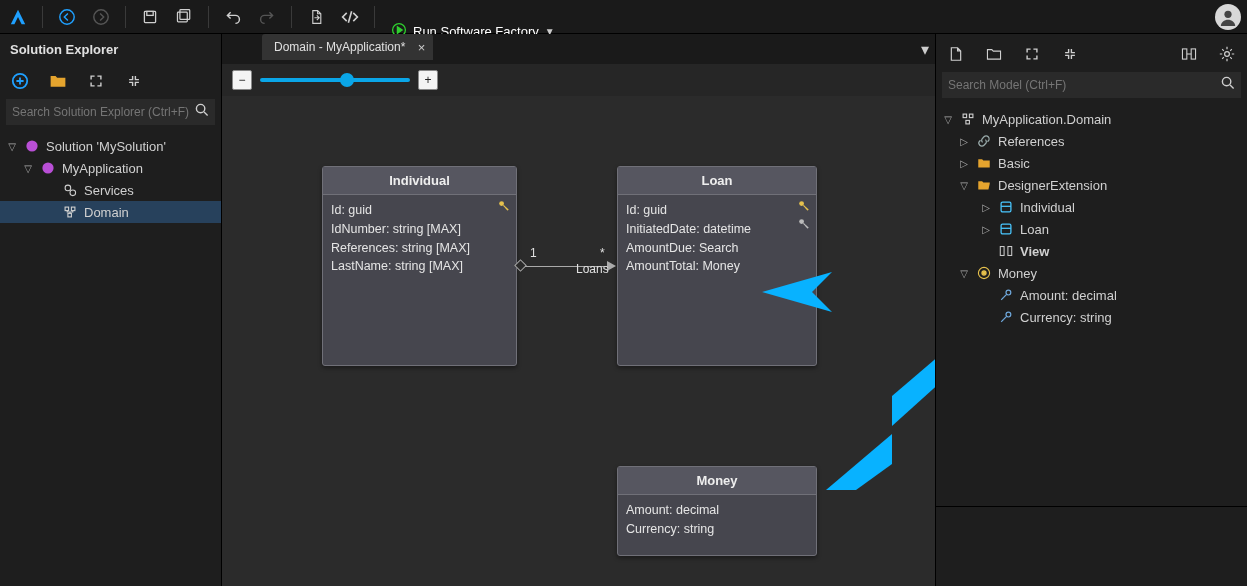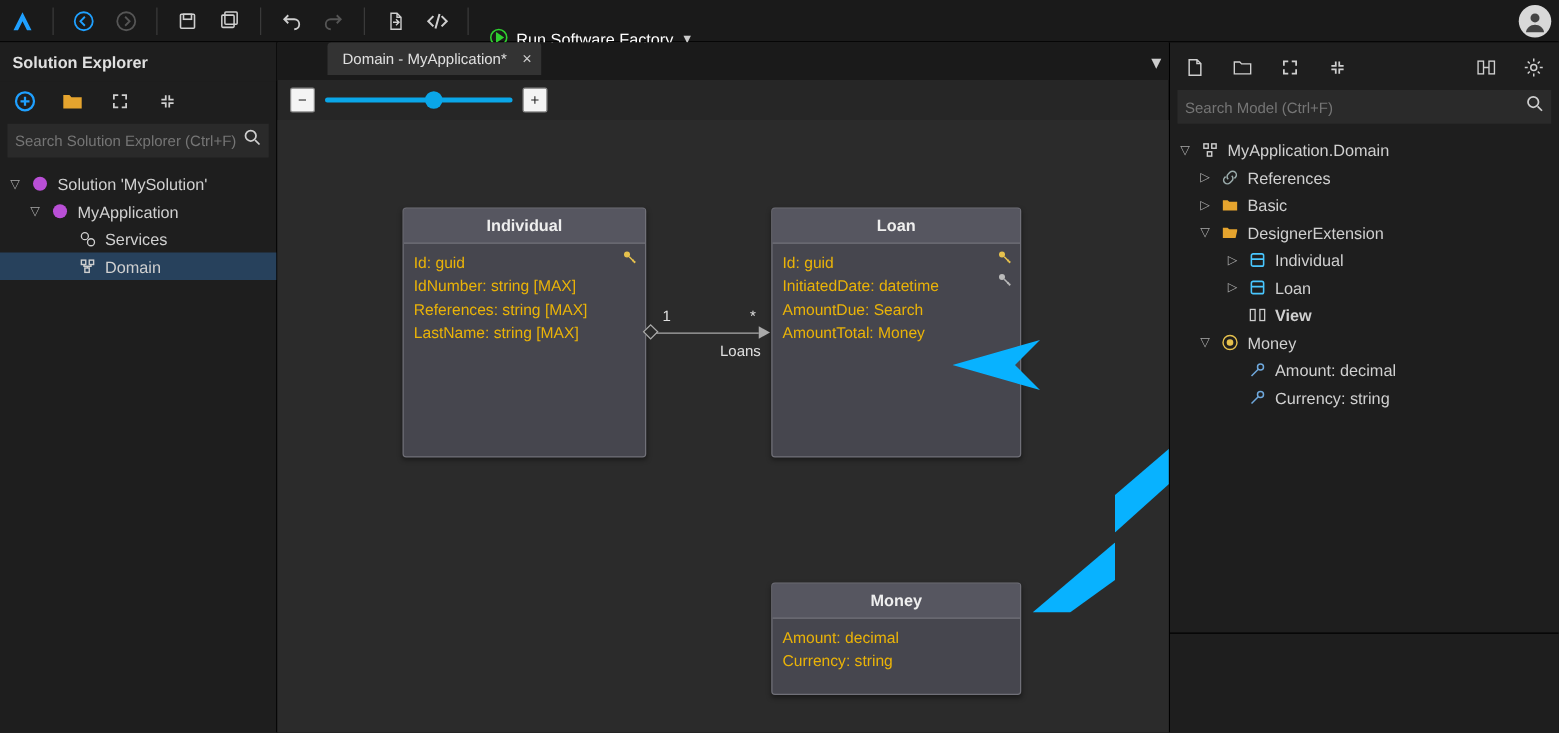--- a/index.html
+++ b/index.html
@@ -50,21 +50,21 @@
   .tabbar .dd { position:absolute; right:6px; top:6px; color:#ccc; cursor:pointer; }
   .canvas-toolbar { height: 32px; display: flex; align-items: center; padding: 0 10px; gap: 10px; }
   .zoom-ctrl { display: flex; align-items: center; gap: 8px; }
   .sqbtn { width: 20px; height: 20px; border: 1px solid #888; background:#f4f4f4; color:#222; display:flex; align-items:center; justify-content:center; font-size:12px; cursor:pointer; border-radius:2px; }
   .slider { width: 150px; height: 4px; background: #0aa6e8; position: relative; border-radius:2px; }
   .slider .thumb { width: 14px; height: 14px; border-radius: 50%; background: #0aa6e8; position: absolute; top: -5px; left: 80px; }
   .canvas { flex:1; background:#2b2b2b; position: relative; overflow:hidden; }
 
   .entity { position:absolute; background:#46464e; border:1px solid #707078; border-radius:3px; box-shadow: 0 2px 4px rgba(0,0,0,.4); }
   .entity-header { background:#565660; text-align:center; padding:6px 4px; font-size:13px; font-weight:600; color:#eee; border-bottom:1px solid #707078; }
-  .entity-body { padding:6px 8px 10px; font-size:12.5px; color:#eab308; line-height:1.5; position:relative; }
+  .entity-body { padding:6px 8px 10px; font-size:12.5px; color:#e5e5e5; line-height:1.5; position:relative; }
   .key { position:absolute; right:6px; top:4px; color:#e6c14d; font-size:12px; }
   .fkey { position:absolute; right:6px; top:22px; color:#bbb; font-size:12px; }
 
   .assoc-line { position:absolute; height:1px; background:#aaa; }
   .label-small { position:absolute; font-size:12px; color:#e0e0e0; }
   
   .diamond { position:absolute; width:9px; height:9px; border:1px solid #aaa; transform:rotate(45deg); background:#2b2b2b; }
   .arrowhead { position:absolute; width:0; height:0; border-top:5px solid transparent; border-bottom:5px solid transparent; border-left:9px solid #aaa; }
 
   
@@ -297,21 +297,21 @@
           <div>Amount: decimal</div>
           <div>Currency: string</div>
         </div>
       </div>
 
       <div class="diamond" style="left:294px; top:165px;"></div>
       <div class="assoc-line" style="left:303px; top:170px; width:82px;"></div>
       <div class="arrowhead" style="left:385px; top:165px;"></div>
       <div class="label-small" style="left:308px; top:150px;">1</div>
       <div class="label-small" style="left:378px; top:150px;">*</div>
-      <div class="label-small" style="left:354px; top:178px;">Loans</div>
+      <div class="label-small" style="left:354px; top:166px;">Loans</div>
 
       <div class="annot-arrow" style="left:540px; top:176px;">
         <svg width="70" height="40" viewBox="0 0 70 40">
             <path d="M70 0 L0 20 L70 40 L50 20 Z" fill="#08b2ff"></path>
           </svg>
       </div>
       <div class="annot-arrow" style="left:604px; top:338px;">
         <svg width="66" height="56" viewBox="0 0 66 56">
             <path d="M66 0 L0 56 L30 56 L66 30 Z" fill="#08b2ff"></path>
           </svg>

